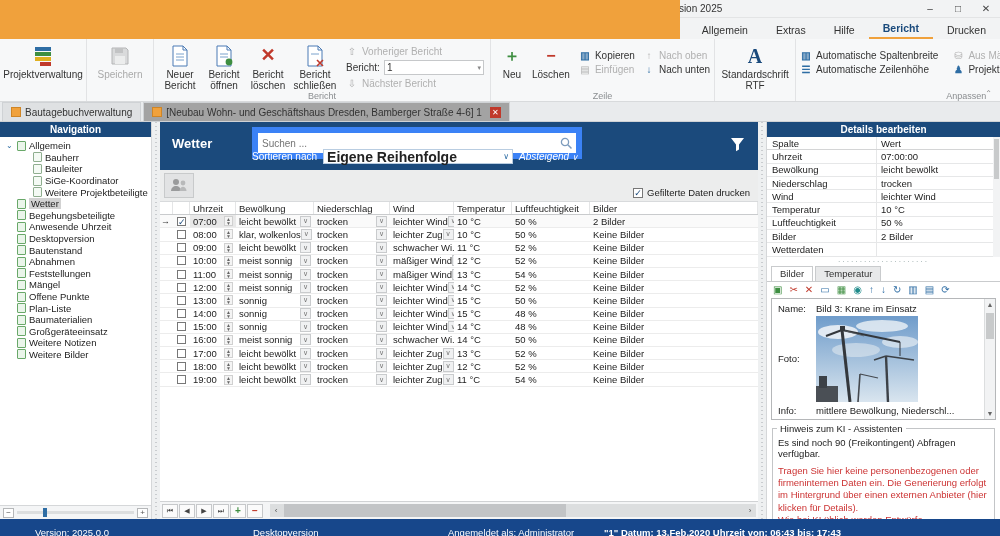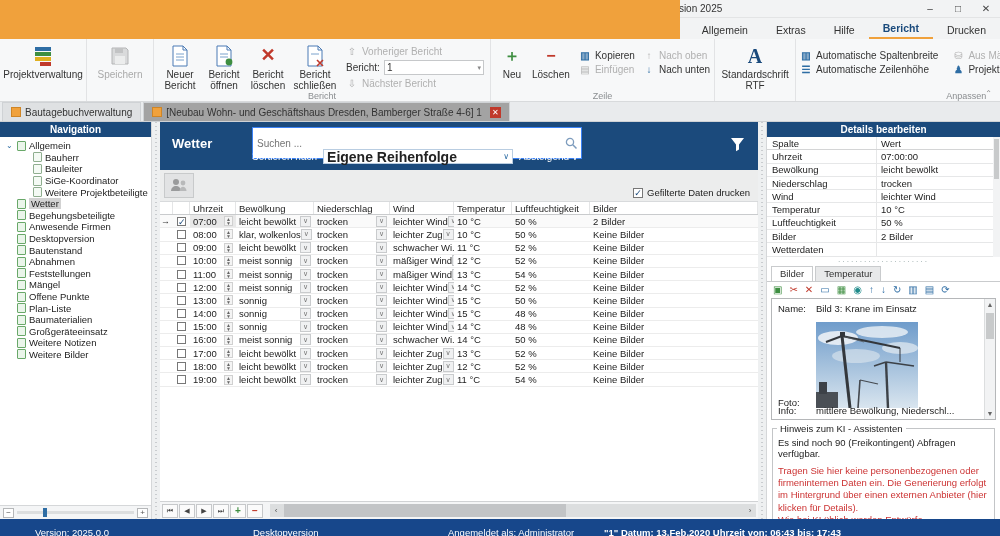--- a/index.html
+++ b/index.html
@@ -65,27 +65,27 @@
   .nav-row.sel .lbl { background:#d2d2d2; padding:0 2px; }
   .navfooter { height:14px; border-top:1px solid #d5d7d9; background:#f4f5f6; display:flex; align-items:center; padding:0 3px; gap:3px; }
   .zbtn { width:11px; height:10px; border:1px solid #b5b7b9; background:#fff; font-size:8px; line-height:8px; text-align:center; color:#555; }
   .ztrack { flex:1; height:3px; background:#dcdedf; position:relative; }
   .zthumb { position:absolute; left:22%; top:-3px; width:4px; height:9px; background:#2e6da4; }
 
   
   .main { flex:1; display:flex; flex-direction:column; min-width:0; }
   .band { height:48px; background:#1b4a7c; position:relative; color:#fff; flex:none; }
   .band-title { position:absolute; left:12px; top:14px; font-size:13px; font-weight:bold; }
-  .searchbox { position:absolute; left:92px; top:5px; width:330px; height:32px; background:#fff; border:1px solid #3b82f6; display:flex; align-items:center; }
+  .searchbox { position:absolute; left:92px; top:5px; width:330px; height:32px; background:#fff; border:6px solid #3b82f6; display:flex; align-items:center; }
   .searchbox input { flex:1; border:none; outline:none; font-size:10px; padding:0 4px; color:#555; font-family:inherit; background:transparent; }
   .sortrow { position:absolute; left:92px; top:27px; display:flex; align-items:center; gap:6px; }
   .sortsel { width:190px; height:15px; background:#fff; border:1px solid #b9cde1; color:#222; display:flex; align-items:center; padding:0 3px; }
   .sortsel .sv { flex:1; font-size:14px; font-weight:bold; }
   .sortsel .carr { color:#2e6da4; font-size:8px; }
-  .dirlbl { display:flex; align-items:flex-end; gap:3px; font-size:10px; }
+  .dirlbl { display:flex; align-items:flex-end; gap:3px; font-size:10px;font-style:italic; }
   .funnel { position:absolute; right:12px; top:14px; }
 
   
   .strip { height:32px; background:#eceded; position:relative; flex:none; border-bottom:1px solid #d8dadc; }
   .persons-btn { position:absolute; left:4px; top:3px; width:30px; height:25px; background:#e2e3e4; border:1px solid #c8cacb; display:flex; align-items:center; justify-content:center; }
   .filter-chk { position:absolute; right:8px; bottom:3px; display:flex; align-items:center; gap:4px; font-size:9.5px; color:#222; }
   .cb { width:10px; height:10px; border:1px solid #777; background:#fff; font-size:9px; line-height:9px; text-align:center; color:#1b4a7c; }
 
   
   .tablewrap { flex:1; overflow:hidden; background:#fff; display:flex; flex-direction:column; }
@@ -420,21 +420,21 @@
             <span class="lbl">Wetter</span>
           </div>
           <div class="nav-row" style="padding-left: 6px;">
             <span class="exp"></span>
             <span class="tree-icon"></span>
             <span class="lbl">Begehungsbeteiligte</span>
           </div>
           <div class="nav-row" style="padding-left: 6px;">
             <span class="exp"></span>
             <span class="tree-icon"></span>
-            <span class="lbl">Anwesende Firmen</span>
+            <span class="lbl">Anwesende Uhrzeit</span>
           </div>
           <div class="nav-row" style="padding-left: 6px;">
             <span class="exp"></span>
             <span class="tree-icon"></span>
             <span class="lbl">Desktopversion</span>
           </div>
           <div class="nav-row" style="padding-left: 6px;">
             <span class="exp"></span>
             <span class="tree-icon"></span>
             <span class="lbl">Bautenstand</span>
@@ -911,21 +911,21 @@
           <span class="mticon" style="color: rgb(46, 109, 164);">↻</span>
           <span class="mticon" style="color: rgb(46, 109, 164);">▥</span>
           <span class="mticon" style="color: rgb(46, 109, 164);">▤</span>
           <span class="mticon" style="color: rgb(46, 109, 164);">⟳</span>
         </div>
       <div class="imgbox">
         <div class="imgrow">
           <span class="imglabel">Name:</span>
           <span>Bild 3: Krane im Einsatz</span>
         </div>
-        <div class="imgrow" style="margin-top:8px; align-items:flex-end">
+        <div class="imgrow" style="margin-top:2px; align-items:center">
           <span class="imglabel">Foto:</span>
           <svg class="photo" viewBox="0 0 102 86" preserveAspectRatio="none">
             <defs>
               <linearGradient id="sky" x1="0" y1="0" x2="0" y2="1">
                 <stop offset="0" stop-color="#6f9ccb"></stop>
                   <stop offset="0.55" stop-color="#a9c4de"></stop>
                   <stop offset="1" stop-color="#d9e5ef"></stop>
               </linearGradient>
             </defs>
             <rect width="102" height="86" fill="url(#sky)"></rect>

